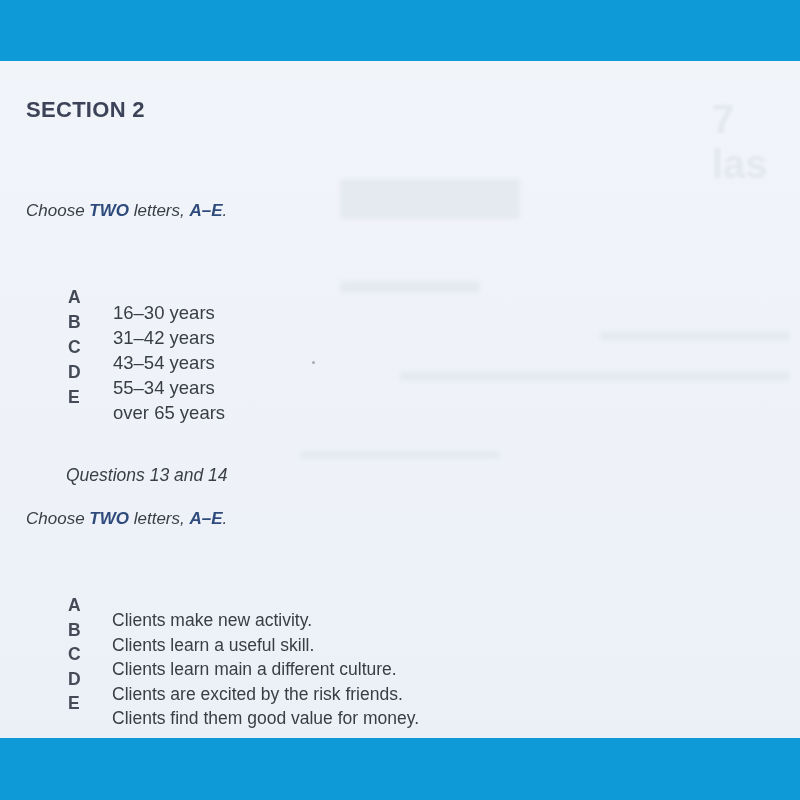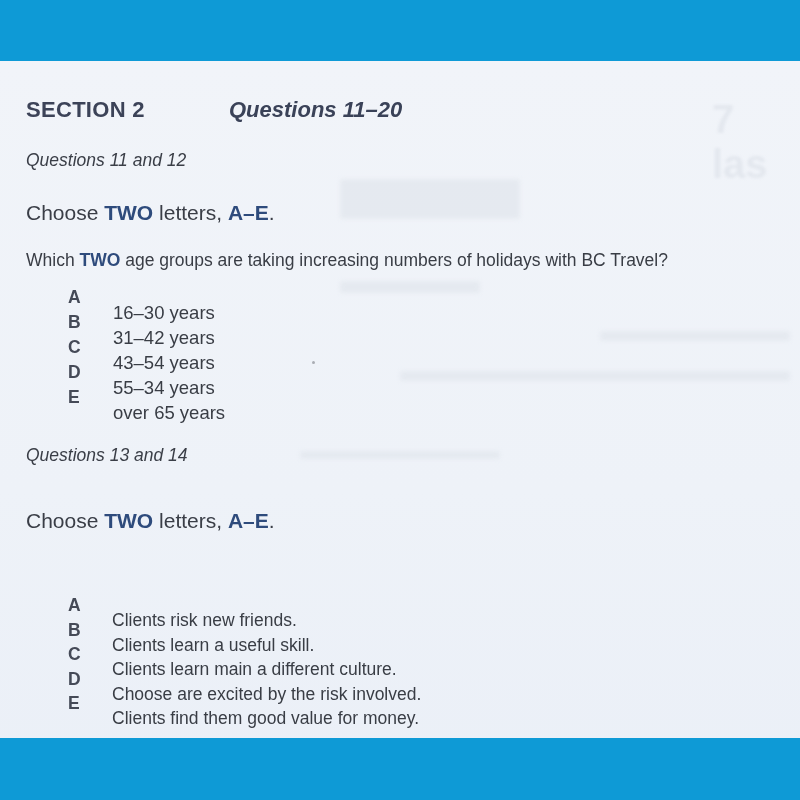--- a/index.html
+++ b/index.html
@@ -27,21 +27,21 @@
       font-size: 22px; font-weight: bold; color: #3c4358; letter-spacing: 0.3px;
     }
     .section-range {
       position: absolute; left: 229px; top: 36px;
       font-size: 22px; font-weight: bold; font-style: italic; color: #3a4258;
     }
     .qgroup-title {
       position: absolute; left: 26px; font-size: 17.5px; font-style: italic; color: #3a3e47;
     }
     .instruction {
-      position: absolute; left: 26px; font-size: 21px; color: #3a3e47;
+      position: absolute; left: 26px; font-size: 17px; font-style: italic; color: #3a3e47;
     }
     .instruction .em { font-weight: bold; color: #2e4b7c; }
     .question {
       position: absolute; left: 26px; font-size: 17.5px; color: #393d45; white-space: nowrap;
     }
     .question .em { font-weight: bold; color: #2e4b7c; }
     .options { position: absolute; left: 0; }
     .option { position: absolute; left: 0; height: 25px; white-space: nowrap; }
     .opt-letter {
       position: absolute; left: 68px; font-size: 17.5px; font-weight: bold; color: #454a57;
@@ -59,27 +59,24 @@
 <div class="page">
 
   <div class="ghost" style="left:712px; top:36px;">7 las</div>
   <div class="ghost-box" style="left:340px; top:118px; width:180px; height:40px;"></div>
   <div class="ghost-box" style="left:340px; top:220px; width:140px; height:12px;"></div>
   <div class="ghost-box" style="left:600px; top:270px; width:190px; height:10px;"></div>
   <div class="ghost-box" style="left:400px; top:310px; width:390px; height:10px;"></div>
   <div class="ghost-box" style="left:300px; top:390px; width:200px; height:8px;"></div>
 
   <div class="section-header">SECTION 2</div>
-  <div class="section-range">Questions 11–20</div>
 
-  <div class="qgroup-title" style="top:89px;">Questions 11 and 12</div>
 
   <div class="instruction" style="top:140px;"><span>Choose </span><span class="em">TWO</span><span> letters, </span><span class="em">A–E</span><span>.</span></div>
 
-  <div class="question" style="top:189px;"><span>Which </span><span class="em">TWO</span><span> age groups are taking increasing numbers of holidays with BC Travel?</span></div>
 
   <div class="options" style="top:226px;">
     <div class="option" style="top:0px;">
       <span class="opt-letter">A</span>
       <span class="opt-text age">16–30 years</span>
     </div>
     <div class="option" style="top:25px;">
       <span class="opt-letter">B</span>
       <span class="opt-text age">31–42 years</span>
     </div>
@@ -92,41 +89,41 @@
       <span class="opt-text age">55–34 years</span>
     </div>
     <div class="option" style="top:100px;">
       <span class="opt-letter">E</span>
       <span class="opt-text age">over 65 years</span>
     </div>
   </div>
 
   <div class="speck" style="left:312px; top:300px;"></div>
 
-  <div class="qgroup-title" style="top:384px;">Questions 13 and 14</div>
+  <div class="qgroup-title" style="top:404px;margin-left:40px;">Questions 13 and 14</div>
 
   <div class="instruction" style="top:448px;"><span>Choose </span><span class="em">TWO</span><span> letters, </span><span class="em">A–E</span><span>.</span></div>
 
 
   <div class="options" style="top:534px;">
     <div class="option" style="top:0px;">
       <span class="opt-letter">A</span>
-      <span class="opt-text reason">Clients risk new friends.</span>
+      <span class="opt-text reason">Clients make new activity.</span>
     </div>
     <div class="option" style="top:24.5px;">
       <span class="opt-letter">B</span>
       <span class="opt-text reason">Clients learn a useful skill.</span>
     </div>
     <div class="option" style="top:49px;">
       <span class="opt-letter">C</span>
       <span class="opt-text reason">Clients learn main a different culture.</span>
     </div>
     <div class="option" style="top:73.5px;">
       <span class="opt-letter">D</span>
-      <span class="opt-text reason">Choose are excited by the risk involved.</span>
+      <span class="opt-text reason">Clients are excited by the risk friends.</span>
     </div>
     <div class="option" style="top:98px;">
       <span class="opt-letter">E</span>
       <span class="opt-text reason">Clients find them good value for money.</span>
     </div>
   </div>
 </div>
 
 <div class="bottom-bar"></div>
 

